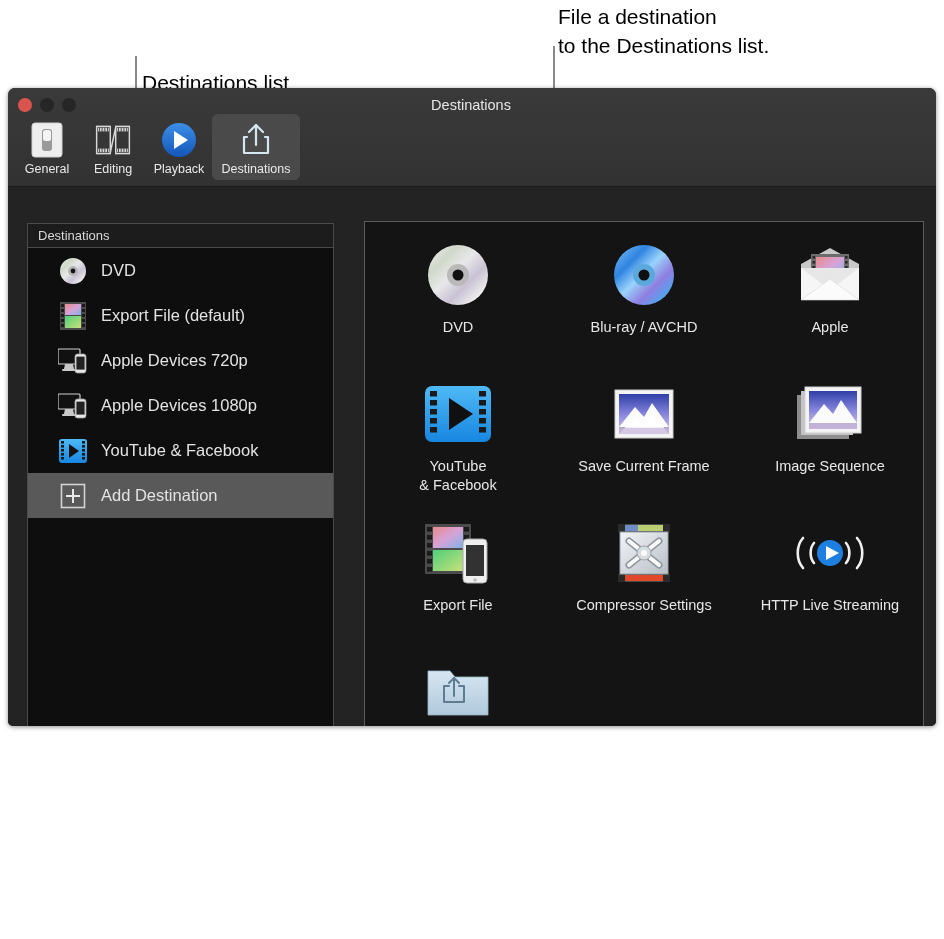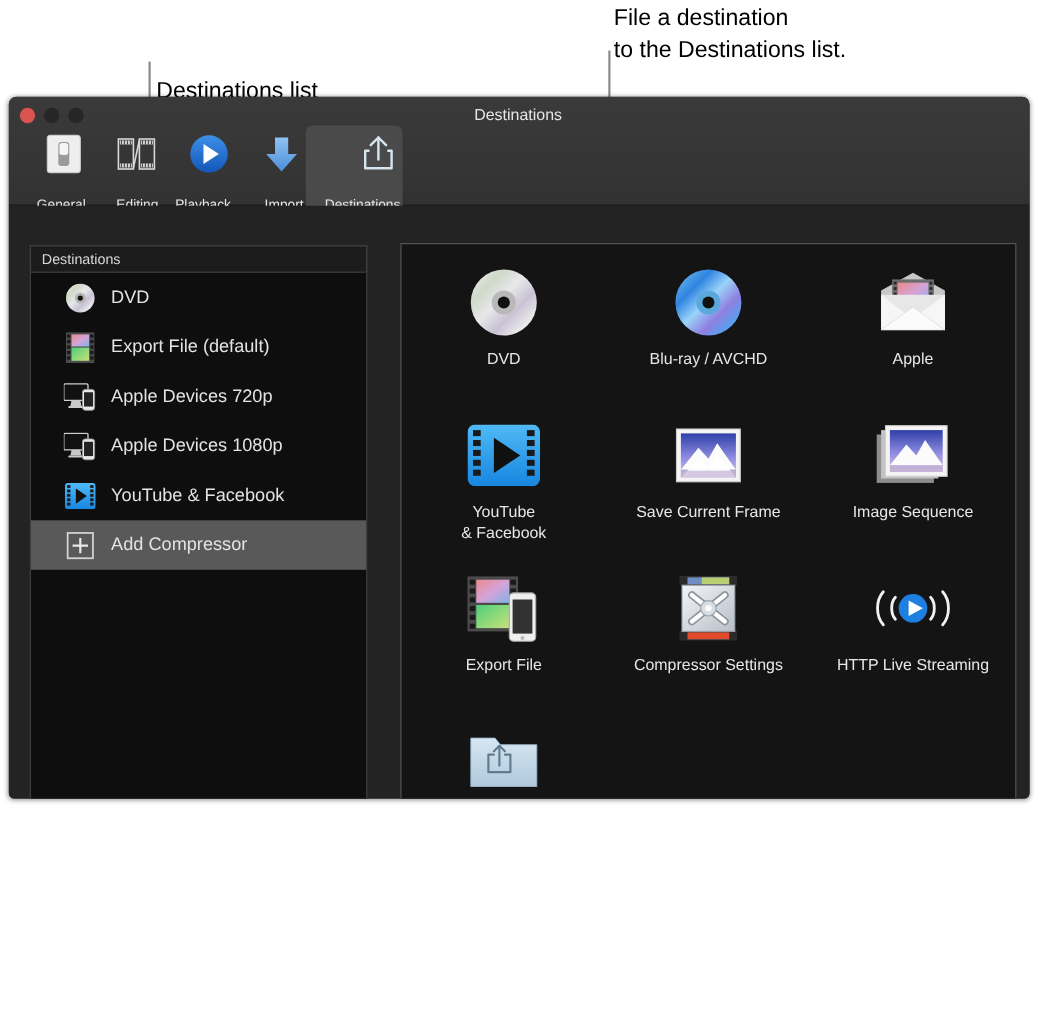--- a/index.html
+++ b/index.html
@@ -60,21 +60,21 @@
   
   .win-title span { position: relative; left: -1px; }
 
   .toolbar {
     position: absolute; left: 6px; top: 26px;
     display: flex; align-items: flex-end; gap: 0px;
   }
   .tb-item {
     width: 66px;
     padding: 4px 2px 4px 2px;
-    display: flex; flex-direction: column; align-items: flex-end; gap: 17px;
+    display: flex; flex-direction: column; align-items: center; gap: 0;
     border-radius: 6px;
     cursor: default;
   }
   .tb-item.selected { background: #4a4a4a; }
   .tb-label { font-size: 12.5px; color: #e9e9e9; white-space: nowrap; }
   .tb-glyph { height: 44px; display: flex; align-items: center; justify-content: center; }
 
   
   .content { position: relative; height: 743px; background: #232323; }
 
@@ -285,28 +285,20 @@
         <div class="tb-item">
           <div class="tb-glyph">
             <svg width="40" height="40" viewBox="0 0 40 40">
               <circle cx="20" cy="20" r="17" fill="url(#gPlayBlue)"></circle>
               <path d="M15 11 L29 20 L15 29 Z" fill="#ffffff"></path>
             </svg>
           </div>
           <div class="tb-label">Playback</div>
         </div>
 
-        <div class="tb-item">
-          <div class="tb-glyph">
-            <svg width="40" height="40" viewBox="0 0 40 40">
-              <path d="M14 5 h12 v15 h8 L20 36 L6 20 h8 Z" fill="url(#gImpArrow)"></path>
-            </svg>
-          </div>
-          <div class="tb-label">Import</div>
-        </div>
 
         <div class="tb-item selected" style="width:88px;">
           <div class="tb-glyph">
             <svg width="40" height="40" viewBox="0 0 40 40">
               <path d="M11 17 h-3 v16 h24 v-16 h-3" fill="none" stroke="#d5e6ef" stroke-width="2.2" stroke-linecap="round" stroke-linejoin="round"></path>
               <line x1="20" y1="5" x2="20" y2="25" stroke="#d5e6ef" stroke-width="2.2" stroke-linecap="round"></line>
               <path d="M13 12 L20 5 L27 12" fill="none" stroke="#d5e6ef" stroke-width="2.2" stroke-linecap="round" stroke-linejoin="round"></path>
             </svg>
           </div>
           <div class="tb-label">Destinations</div>
@@ -409,21 +401,21 @@
           </div>
 
           <div class="sb-row selected">
             <span class="sb-icon">
               <svg width="26" height="26" viewBox="0 0 26 26">
                 <rect x="1.5" y="1.5" width="23" height="23" fill="none" stroke="#d4d4d4" stroke-width="1.6"></rect>
                 <line x1="13" y1="6" x2="13" y2="20" stroke="#e8e8e8" stroke-width="2"></line>
                 <line x1="6" y1="13" x2="20" y2="13" stroke="#e8e8e8" stroke-width="2"></line>
               </svg>
             </span>
-            <span>Add Compressor</span>
+            <span>Add Destination</span>
           </div>
 
         </div>
 
         <div class="sb-footer">
           <div class="sb-btn">+</div>
           <div class="sb-btn">–</div>
         </div>
       </div>
 

